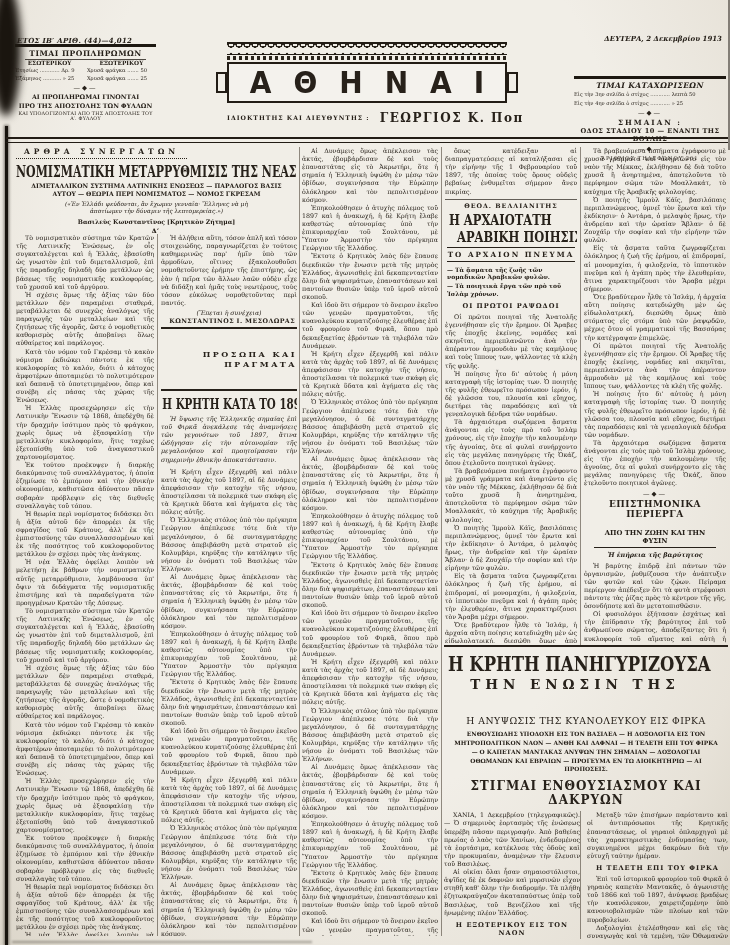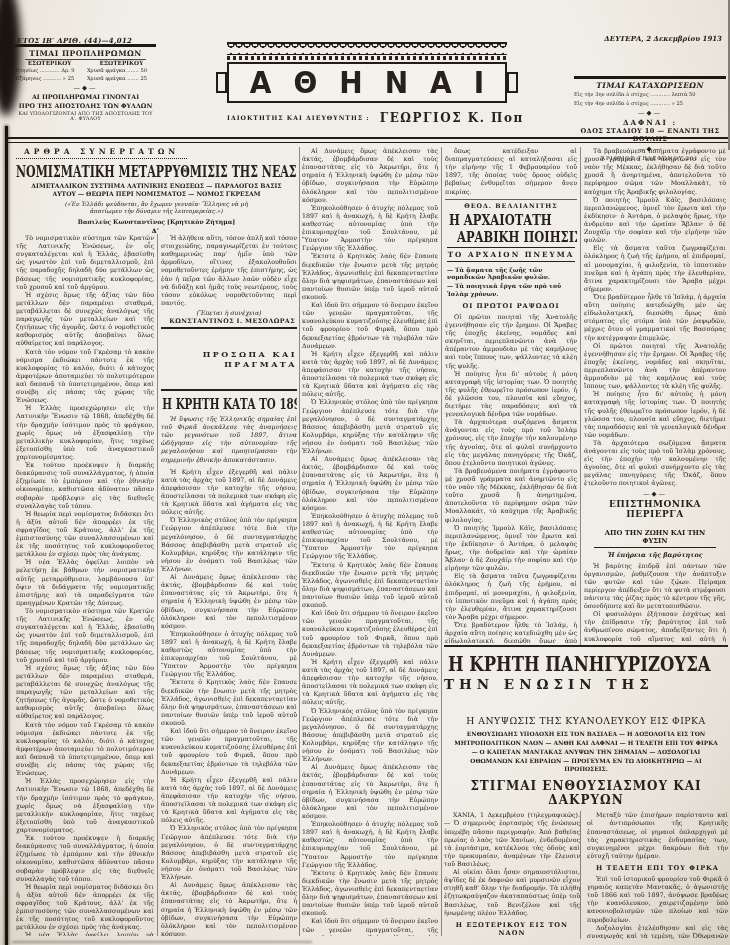--- a/index.html
+++ b/index.html
@@ -85,21 +85,21 @@
   .h3b{padding-left:12px;margin-top:3px;}
   .subbox{border-top:1.5px solid #27211a;border-bottom:1.5px solid #27211a;text-align:center;font-weight:bold;font-size:7.2px;letter-spacing:2px;padding:2px 0;margin:5px 2px 4px;}
   .deckline{margin:1px 2px;font-size:6px;font-weight:bold;line-height:1.3;text-align:left;}
   
   .scikicker{text-align:center;font-weight:bold;font-size:9px;letter-spacing:.5px;}
   .scisub{text-align:center;font-weight:bold;font-size:6.8px;border-bottom:1px solid #27211a;width:86%;margin:10px auto 3px;padding-bottom:2px;}
   .scilead{text-align:center;font-weight:bold;font-style:italic;font-size:6.4px;margin-bottom:3px;}
   
   .union{position:absolute;left:444px;top:645px;width:284px;height:292px;border-top:2px solid #27211a;overflow:hidden;}
   .u-h1{font-weight:bold;font-size:16.5px;transform:scaleY(1.2);transform-origin:left top;padding:5px 0 0 4px;height:24px;white-space:nowrap;}
-  .u-h2{font-weight:bold;font-size:13.5px;letter-spacing:5px;text-align:left;padding-right:22px;height:19px;white-space:nowrap;}
+  .u-h2{font-weight:bold;font-size:13.5px;letter-spacing:5px;text-align:center;padding-right:22px;height:19px;white-space:nowrap;}
   .u-sub{text-align:center;font-weight:normal;font-size:9.3px;margin-top:20px;letter-spacing:.5px;}
   .u-deck{margin:4px auto 0;width:95%;text-align:center;font-weight:bold;font-size:5.9px;line-height:1.5;}
   .u-ch{text-align:center;font-weight:bold;font-size:12px;letter-spacing:1px;margin:5px 0 4px;}
   .u-cols{display:flex;}
   .acol{width:136px;height:178px;overflow:hidden;}
   .acolB{border-left:1px solid rgba(62,52,40,.55);padding-left:6px;width:141px;}
 </style>
 </head>
 <body>
 
@@ -143,21 +143,21 @@
       <span class="ownerprefix">ΙΔΙΟΚΤΗΤΗΣ ΚΑΙ ΔΙΕΥΘΥΝΤΗΣ :</span>
       <span class="ownername">ΓΕΩΡΓΙΟΣ Κ. Ποπ</span>
     </div>
   </div>
 
   <div class="insbox">
     <div class="instotle">ΤΙΜΑΙ ΚΑΤΑΧΩΡΙΣΕΩΝ</div>
     <div class="irow">Εἰς τὴν 3ην σελίδα ὁ στίχος ............ λεπτὰ 50</div>
     <div class="irow">Εἰς τὴν 4ην σελίδα ὁ στίχος ............   »   25</div>
     <div class="orn">—◆—</div>
-    <div class="glabel">ΔΑΦΝΑΙ :</div>
+    <div class="glabel">ΣΗΜΑΙΑΝ :</div>
     <div class="gline">ΟΔΟΣ ΣΤΑΔΙΟΥ 10 — ΕΝΑΝΤΙ ΤΗΣ ΒΟΥΛΗΣ</div>
     <div class="orn">—◆—</div>
     <div class="phline">ΑΡΙΘΜΟΣ ΤΗΛΕΦΩΝΟΥ 201</div>
   </div>
 
   <div class="mastrule"></div>
 
   <div class="lh">
     <div class="kicker"><span>ΑΡΘΡΑ ΣΥΝΕΡΓΑΤΩΝ</span></div>
     <div class="h1">ΝΟΜΙΣΜΑΤΙΚΗ ΜΕΤΑΡΡΥΘΜΙΣΙΣ ΤΗΣ ΝΕΑΣ ΕΛΛΑΔΟΣ</div>

